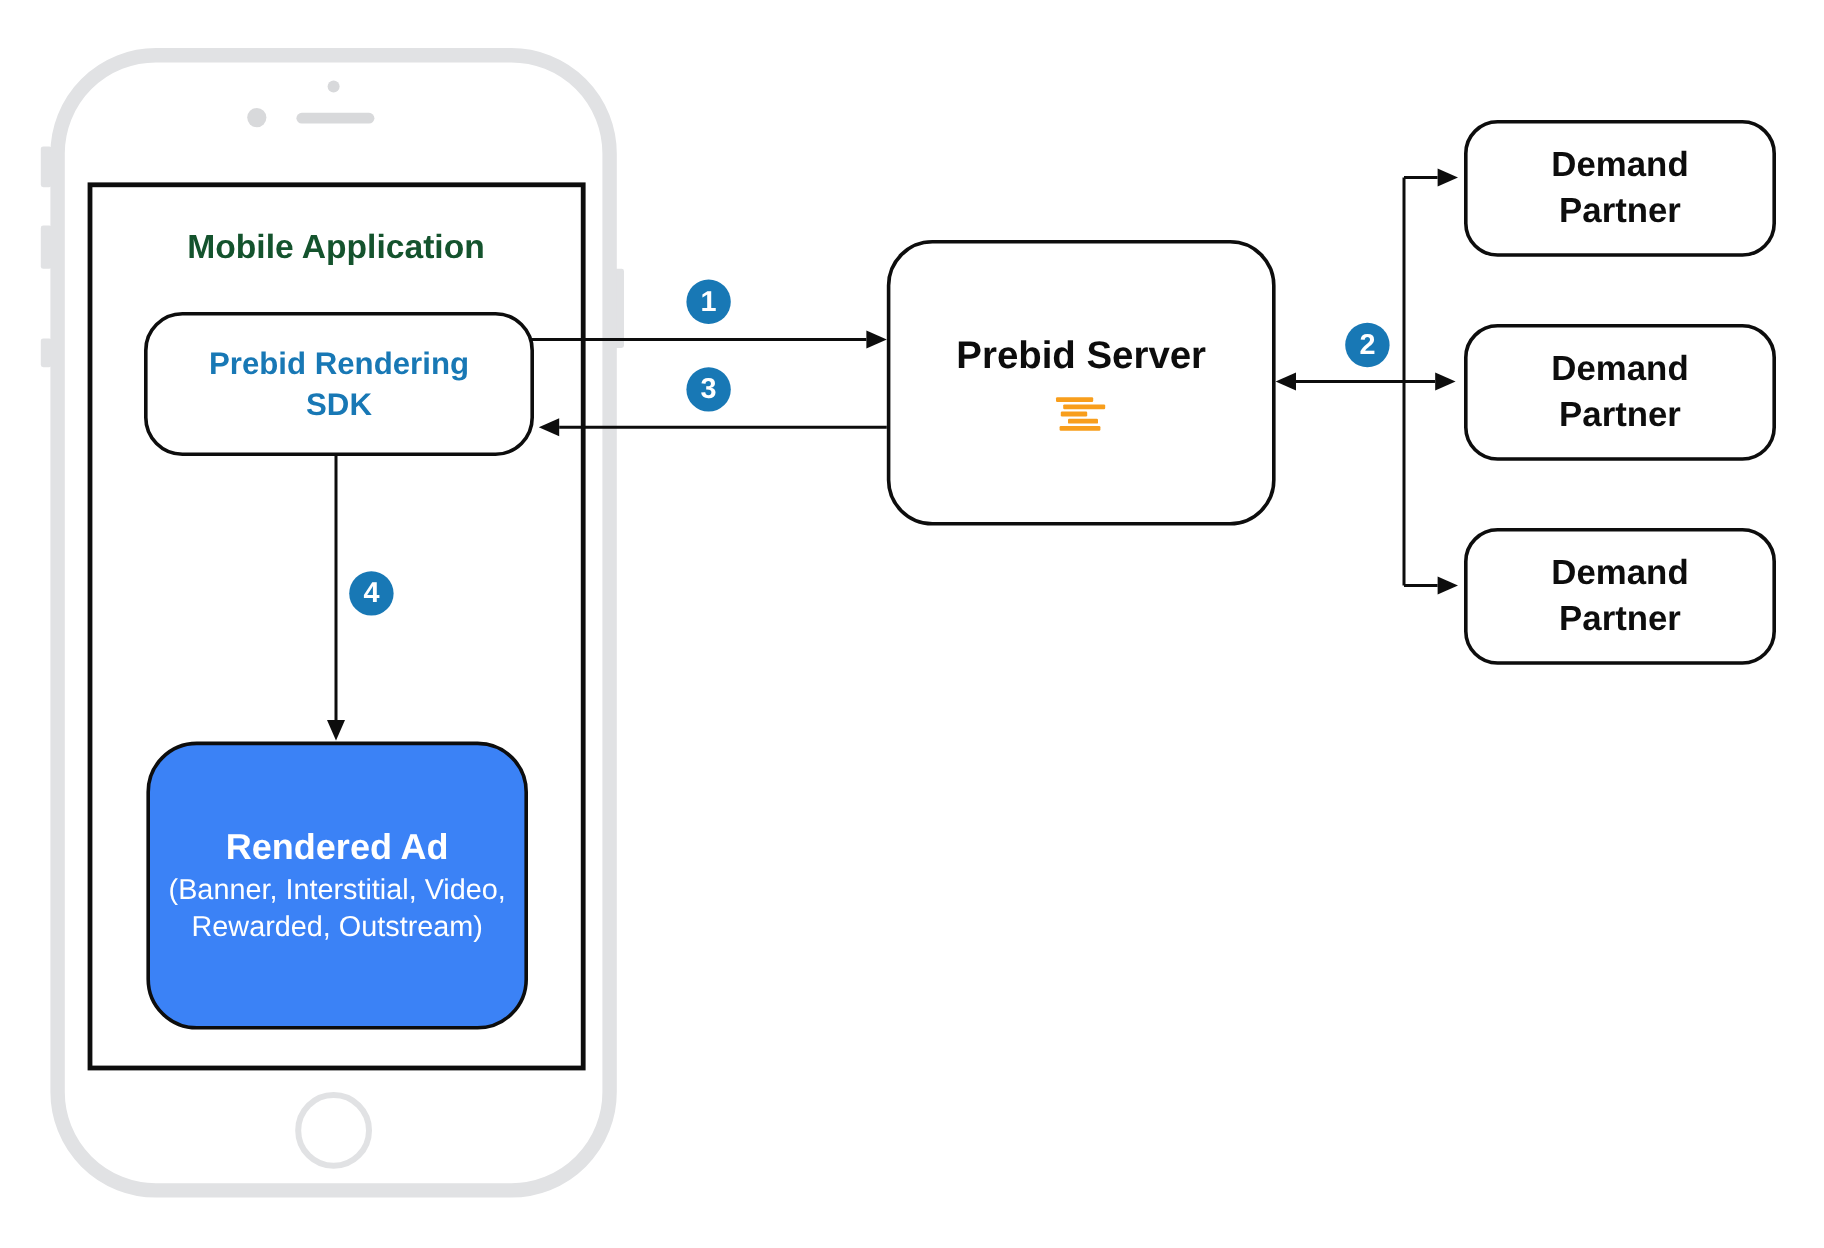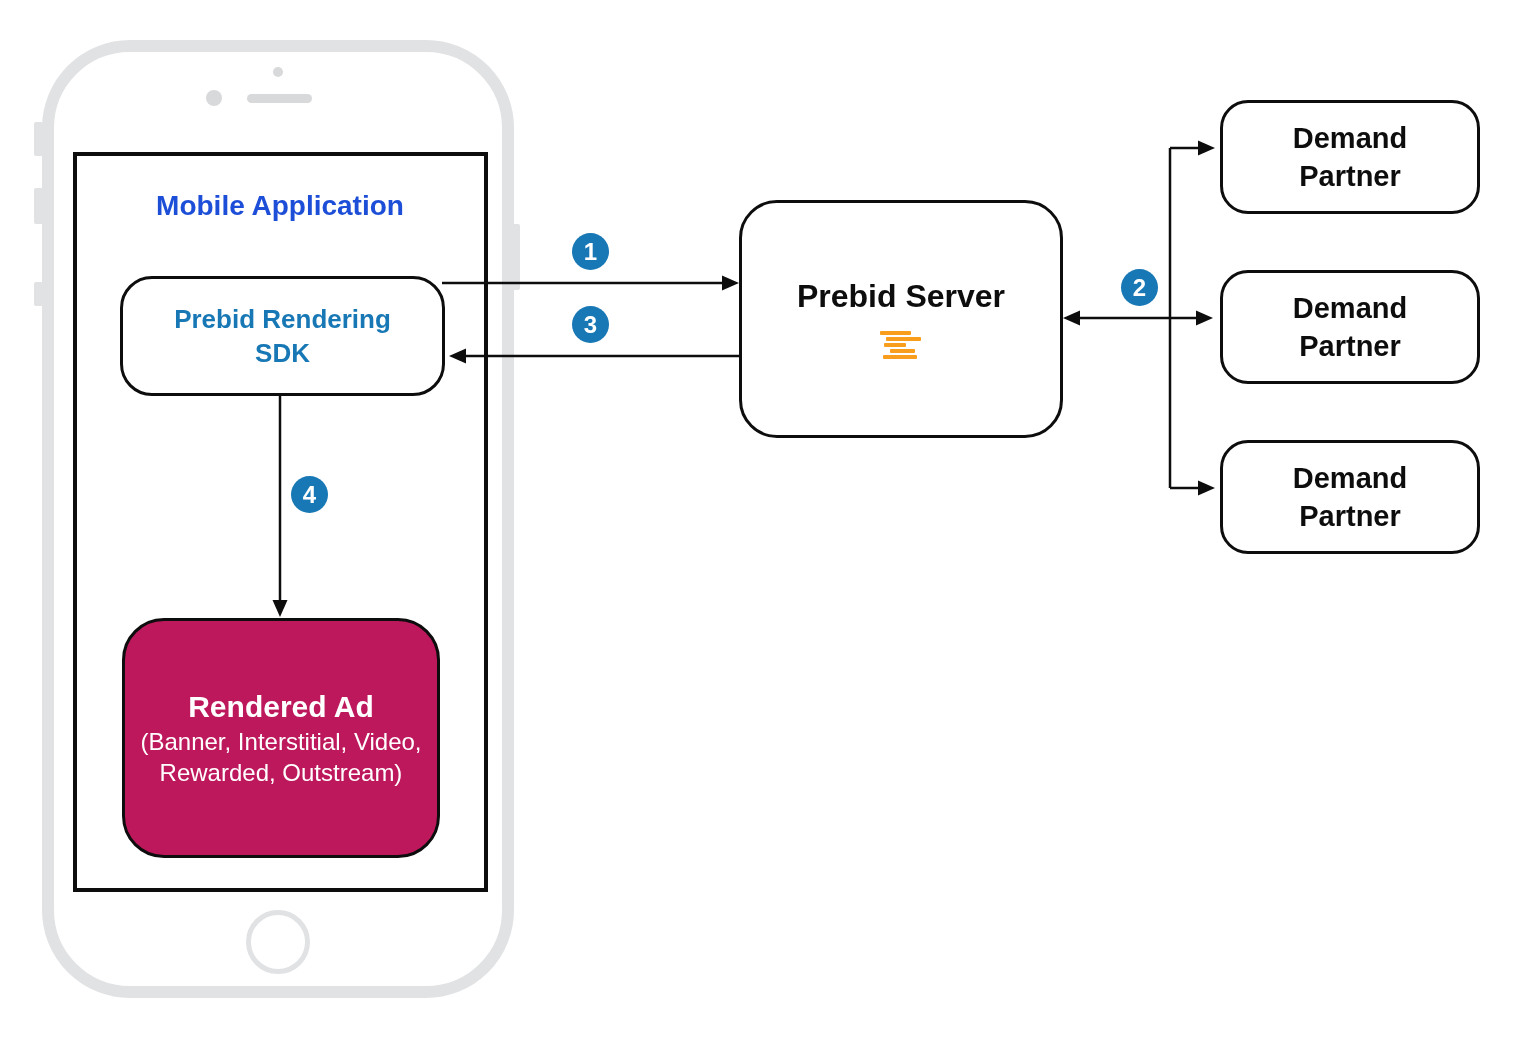--- a/index.html
+++ b/index.html
@@ -45,39 +45,39 @@
   }
   
   .app-box {
     position: absolute; left: 73px; top: 152px;
     width: 415px; height: 740px;
     border: 4px solid #0d0d0d; background: #ffffff;
   }
   .app-title {
     position: absolute; left: 100px; top: 190px; width: 360px;
     text-align: center;
-    color: #1d4ed8; font-size: 28px; font-weight: bold;
+    color: #14532d; font-size: 28px; font-weight: bold;
   }
   .node {
     position: absolute;
     border: 3px solid #0d0d0d;
     background: #ffffff;
     display: flex; flex-direction: column;
     align-items: center; justify-content: center;
     text-align: center;
   }
   .sdk-box {
-    left: 120px; top: 276px; width: 325px; height: 120px;
+    left: 120px; top: 260px; width: 325px; height: 120px;
     border-radius: 32px;
     color: #1878b5; font-size: 26px; font-weight: bold; line-height: 34px;
   }
   .ad-box {
     left: 122px; top: 618px; width: 318px; height: 240px;
     border-radius: 42px;
-    background: #be185d; color: #ffffff;
+    background: #3b82f6; color: #ffffff;
   }
   .ad-title { font-size: 30px; font-weight: bold; line-height: 38px; }
   .ad-sub { font-size: 24px; line-height: 31px; }
   .server-box {
     left: 739px; top: 200px; width: 324px; height: 238px;
     border-radius: 38px;
     color: #0d0d0d; font-size: 32px; font-weight: bold;
   }
   .prebid-logo { margin-top: 16px; width: 42px; }
   .prebid-logo .bar {

